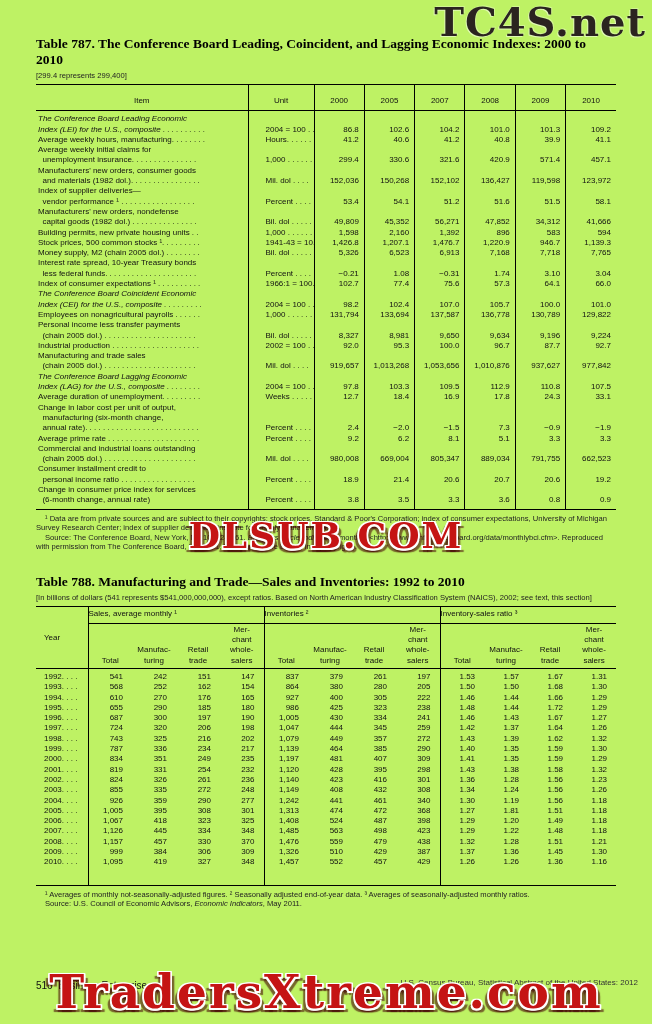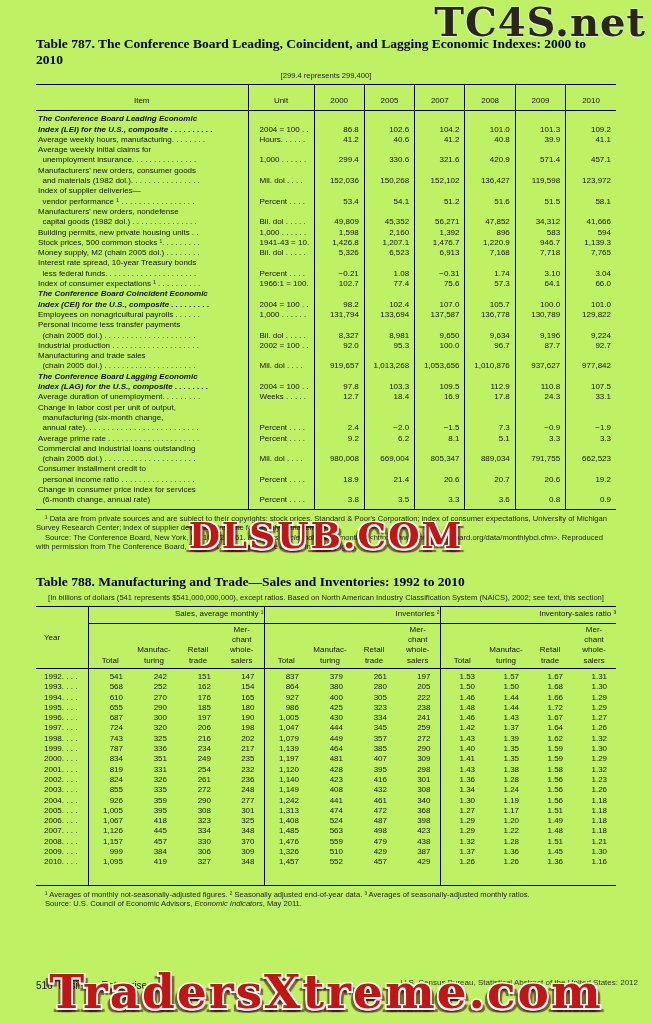--- a/index.html
+++ b/index.html
@@ -1,47 +1,47 @@
 <!DOCTYPE html>
 <html><head>
 <meta charset="utf-8">
 <style>
   * { margin:0; padding:0; box-sizing:border-box; }
   html,body { background:#e8e8e8; }
   body { width:652px; height:1024px; margin:0 auto; font-family:"Liberation Sans",sans-serif; color:#111; }
   .page { position:relative; width:652px; height:1024px; background:#bef264; padding:36px 36px 0 36px; overflow:hidden; }
 
   .title { font-family:"Liberation Serif",serif; font-weight:bold; color:#000; font-size:13.5px; line-height:15.5px; max-width:560px; }
-  .bracket { font-size:7.6px; line-height:9px; color:#222; margin:4px 0 4px 0;text-align:center; }
+  .bracket { font-size:7.6px; line-height:9px; color:#222; margin:4px 0 4px 0; }
 
   table { border-collapse:collapse; width:580px; table-layout:fixed; }
 
   
   .t787 { border-top:1px solid #000; border-bottom:1px solid #000; margin-top:2px; }
   .t787 th, .t787 td { font-size:8px; line-height:10.3px; font-weight:normal; vertical-align:bottom; padding:0; }
   .t787 thead th { border-bottom:1px solid #000; vertical-align:middle; text-align:center; padding:11px 0 4px 0; }
   .t787 th + th, .t787 td + td { border-left:1px solid #000; }
   .t787 td.item { text-align:left; padding-left:2px; overflow:hidden; }
   .t787 td.item div { white-space:pre; overflow:hidden; }
-  .t787 td.item.it { font-style:italic;font-weight:bold; }
-  .t787 td.unit { text-align:left; padding-left:11px; white-space:pre; overflow:hidden; }
+  .t787 td.item.it { font-style:italic; }
+  .t787 td.unit { text-align:left; padding-left:17px; white-space:pre; overflow:hidden; }
   .t787 td.val { text-align:right; padding-right:5px; }
   .t787 tbody tr:first-child td { padding-top:3px; }
   .t787 tbody tr:last-child td { padding-bottom:3px; }
 
   
   .fn { font-size:7.6px; line-height:9.6px; color:#222; margin-top:4px; max-width:580px; }
   .fn p { text-indent:9px; }
 
   
   .t788-wrap { margin-top:22px; }
   .t788 { border-top:1px solid #000; border-bottom:1px solid #000; margin-top:3px; }
   .t788 th, .t788 td { font-size:8px; line-height:10.3px; font-weight:normal; padding:0; }
   .t788 th.year-h { border-bottom:1px solid #000; vertical-align:middle; text-align:left; padding-left:8px; }
-  .t788 th.grp-h { border-bottom:1px solid #000; border-left:1px solid #000; vertical-align:middle; text-align:right; padding:2px 0 3px 0;margin-top:44px; }
+  .t788 th.grp-h { border-bottom:1px solid #000; border-left:1px solid #000; vertical-align:middle; text-align:left; padding:2px 0 3px 0;margin-top:44px; }
   .t788 th.sub-h { border-bottom:1px solid #000; vertical-align:bottom; text-align:center; white-space:pre-line; padding:1px 2px 2px 2px; }
   .t788 .gstart { border-left:1px solid #000; }
   .t788 td.year { text-align:left; padding-left:8px; white-space:pre; overflow:hidden; }
   .t788 td.val { text-align:right; padding-right:9px; }
   .t788 tbody tr:first-child td { padding-top:3px; }
   .t788 tbody tr:last-child td { padding-bottom:17px; }
 
   
   .footer-left { position:absolute; left:36px; top:980px; font-size:10px; color:#111; }
   .footer-census { position:absolute; right:14px; top:978px; font-size:8px; color:#333; z-index:1; }
@@ -637,21 +637,21 @@
             <td class="year">2005. . . .</td>
             <td class="val gstart">1,005</td>
             <td class="val">395</td>
             <td class="val">308</td>
             <td class="val">301</td>
             <td class="val gstart">1,313</td>
             <td class="val">474</td>
             <td class="val">472</td>
             <td class="val">368</td>
             <td class="val gstart">1.27</td>
-            <td class="val">1.17</td>
+            <td class="val">1.81</td>
             <td class="val">1.51</td>
             <td class="val">1.18</td>
           </tr>
           <tr>
             <td class="year">2006. . . .</td>
             <td class="val gstart">1,067</td>
             <td class="val">418</td>
             <td class="val">323</td>
             <td class="val">325</td>
             <td class="val gstart">1,408</td>

